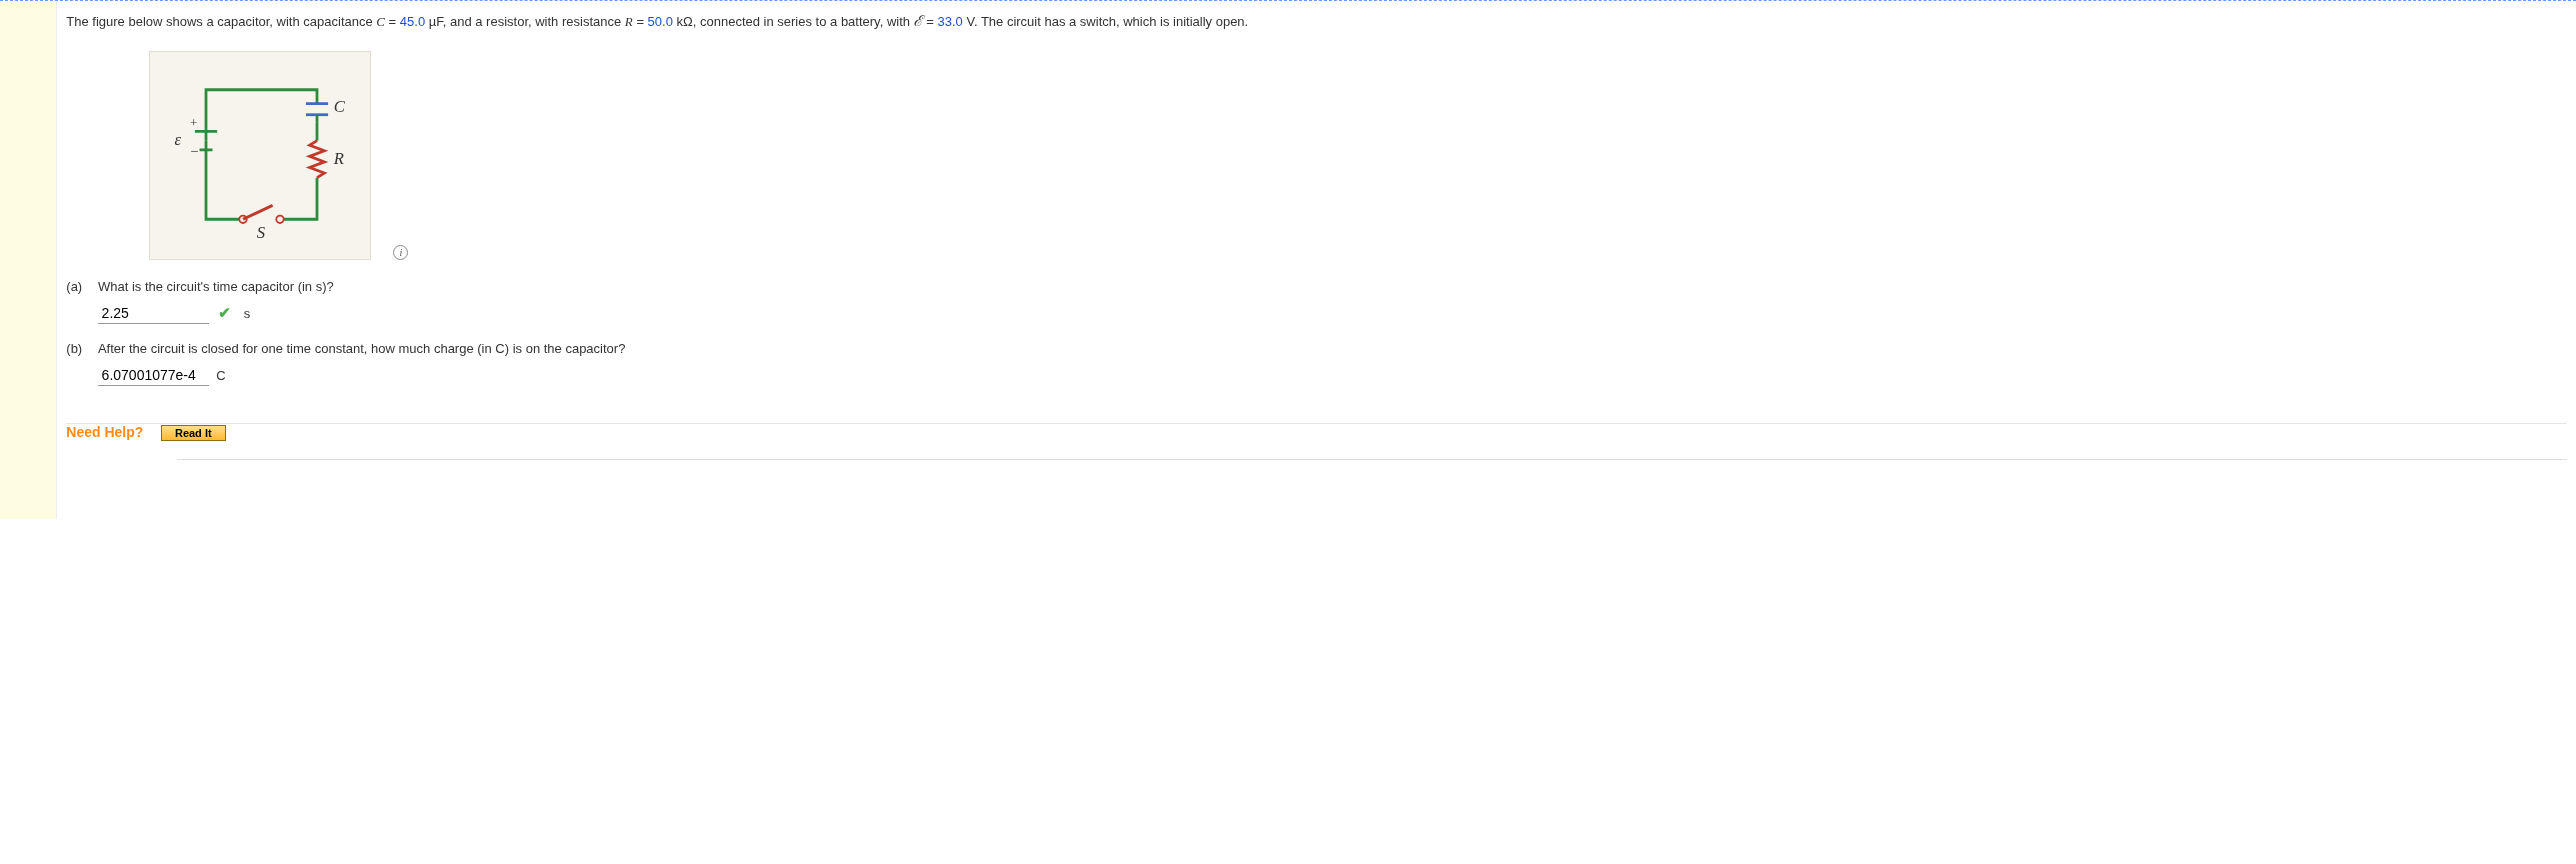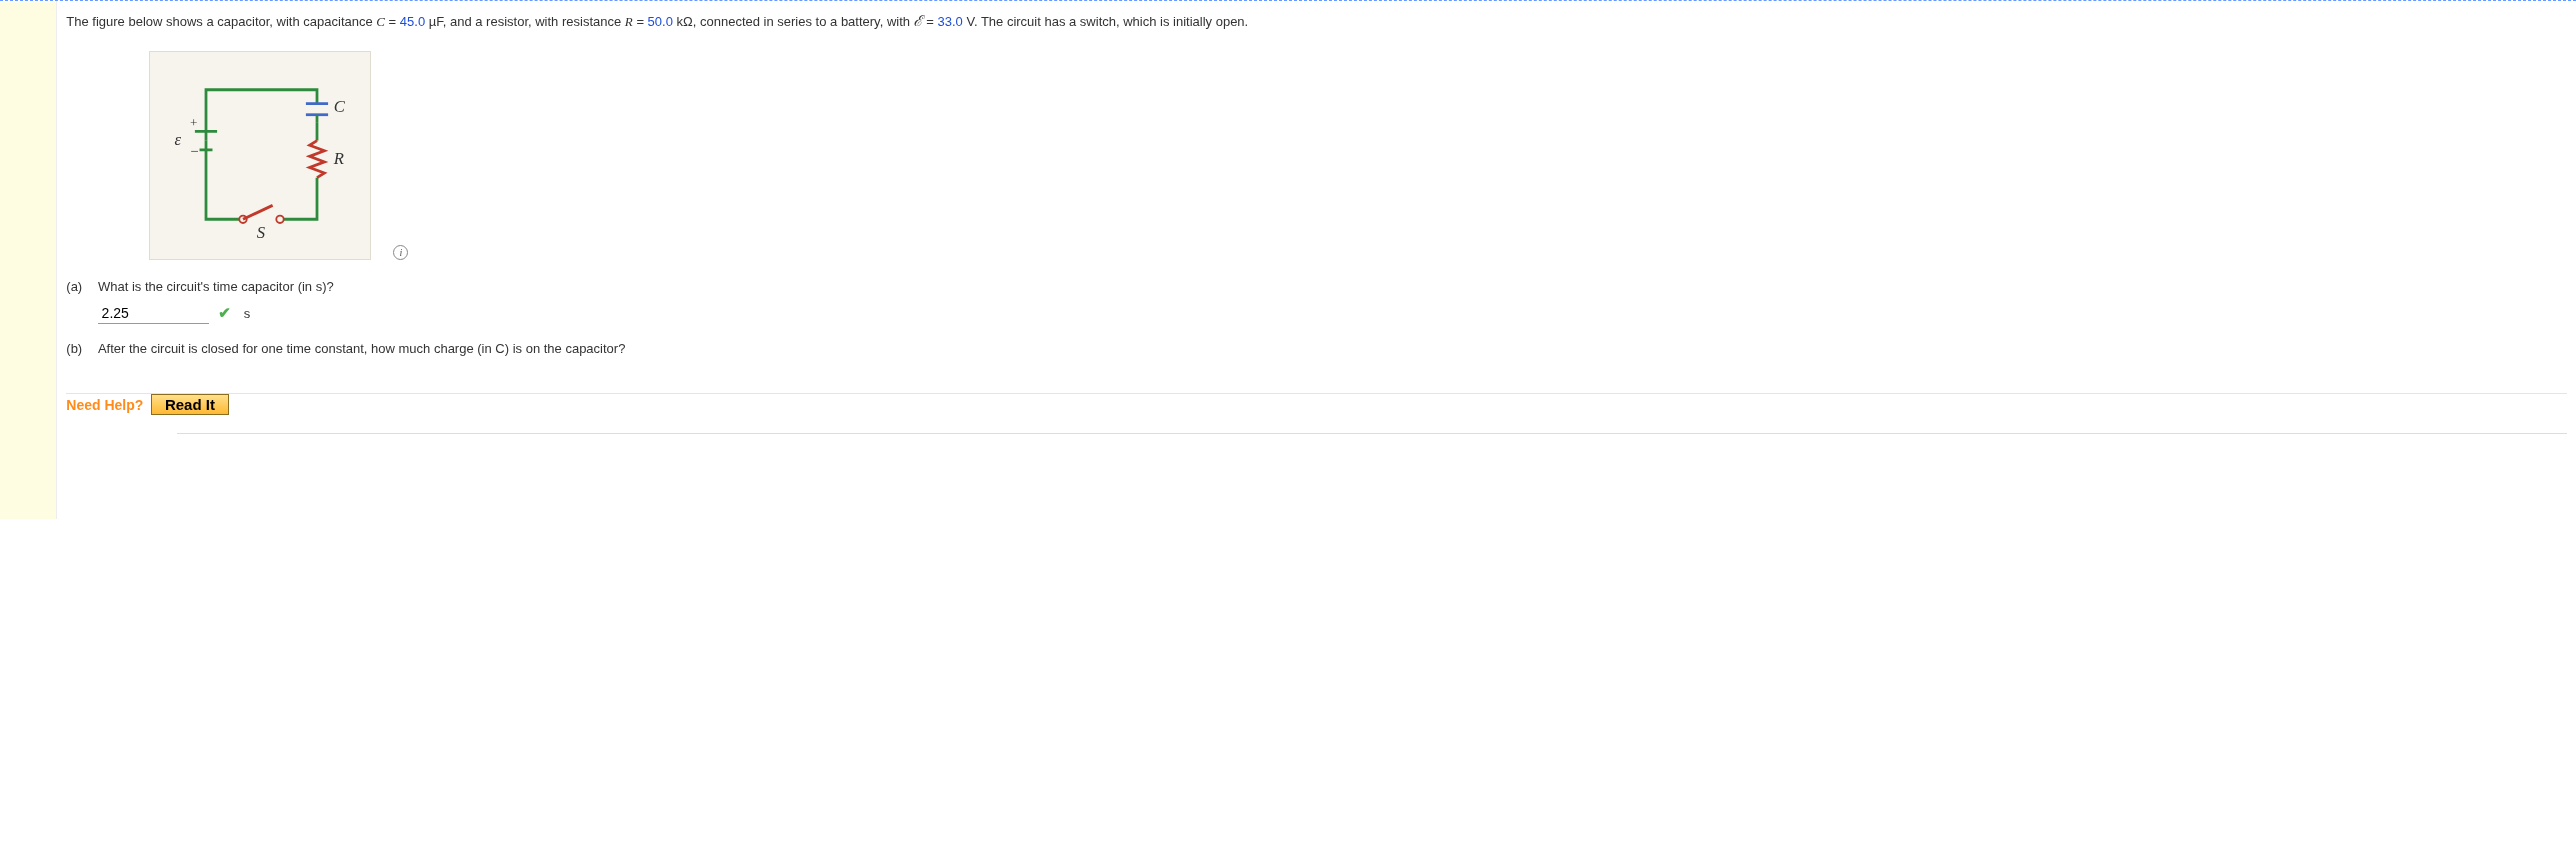--- a/index.html
+++ b/index.html
@@ -91,27 +91,27 @@
     .unit { margin-left: 3.7px; }
     .need-help {
       margin-top: 37px;
       border-top: 0.9px solid #e5e5e5;
       padding-top: 0;
     }
     .need-help-label {
       color: #ff8c1a;
       font-weight: bold;
       font-size: 14px;
-      margin-right: 4px;
+      margin-right: 14px;
     }
     .read-it-btn {
       background: linear-gradient(#ffe08a, #ffb933);
       border: 0.9px solid #8a6d1f;
       padding: 1px 13px;
-      font-size: 15px;
+      font-size: 11px;
       font-weight: bold;
       cursor: pointer;
       font-family: Verdana, Geneva, sans-serif;
     }
     .hr-bottom {
       margin-top: 18.5px;
       margin-left: 111px;
       border: none;
       border-top: 0.9px solid #ddd;
     }
@@ -169,20 +169,24 @@
           <span class="check-icon">✔</span>
           <span class="unit">s</span>
         </div>
       </span>
     </div>
 
     <div class="part">
       <span class="part-label">(b)</span>
       <span class="part-body">
         <span>After the circuit is closed for one time constant, how much charge (in C) is on the capacitor?</span>
+        <div class="answer-row">
+          <input class="answer-input" value="6.07001077e-4" style="">
+          <span class="unit">C</span>
+        </div>
       </span>
     </div>
 
     <div class="need-help">
       <span class="need-help-label">Need Help?</span>
       <button class="read-it-btn">Read It</button>
     </div>
 
     <hr class="hr-bottom">
 

